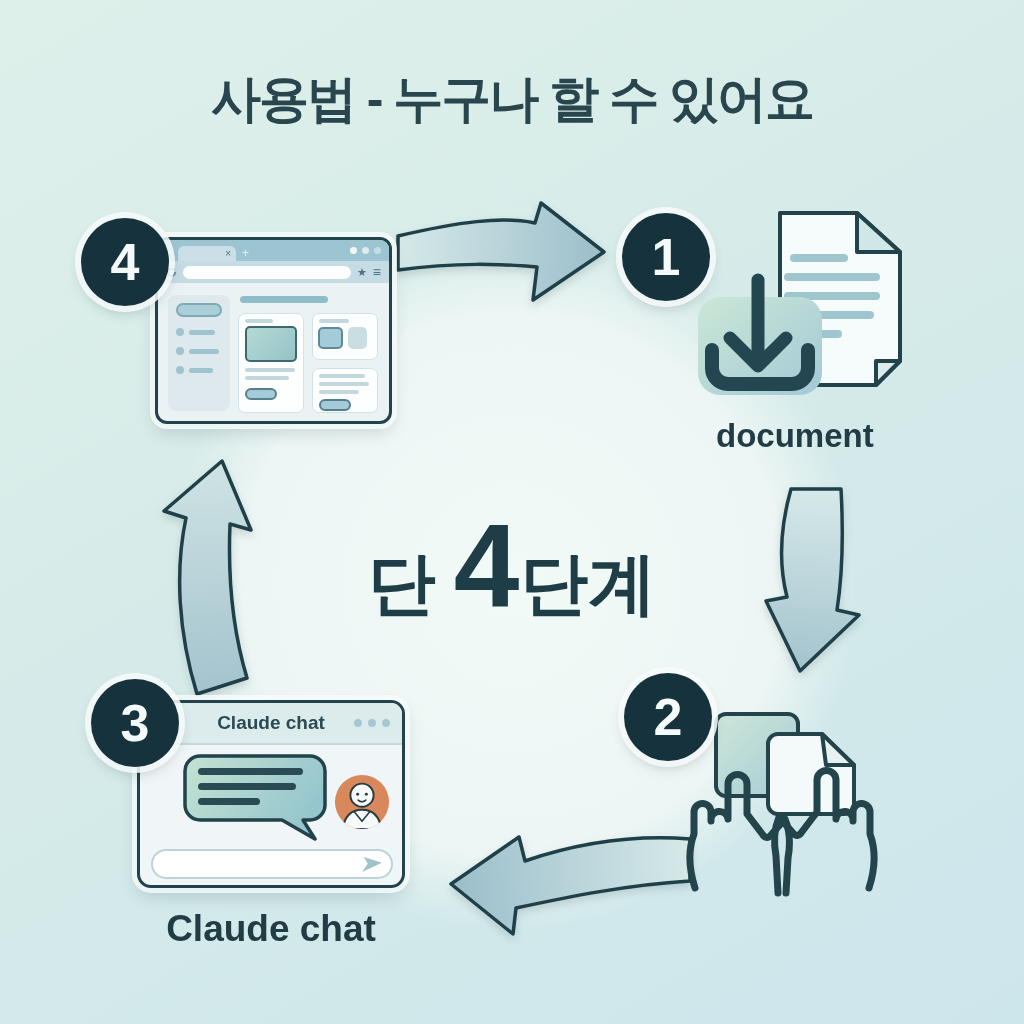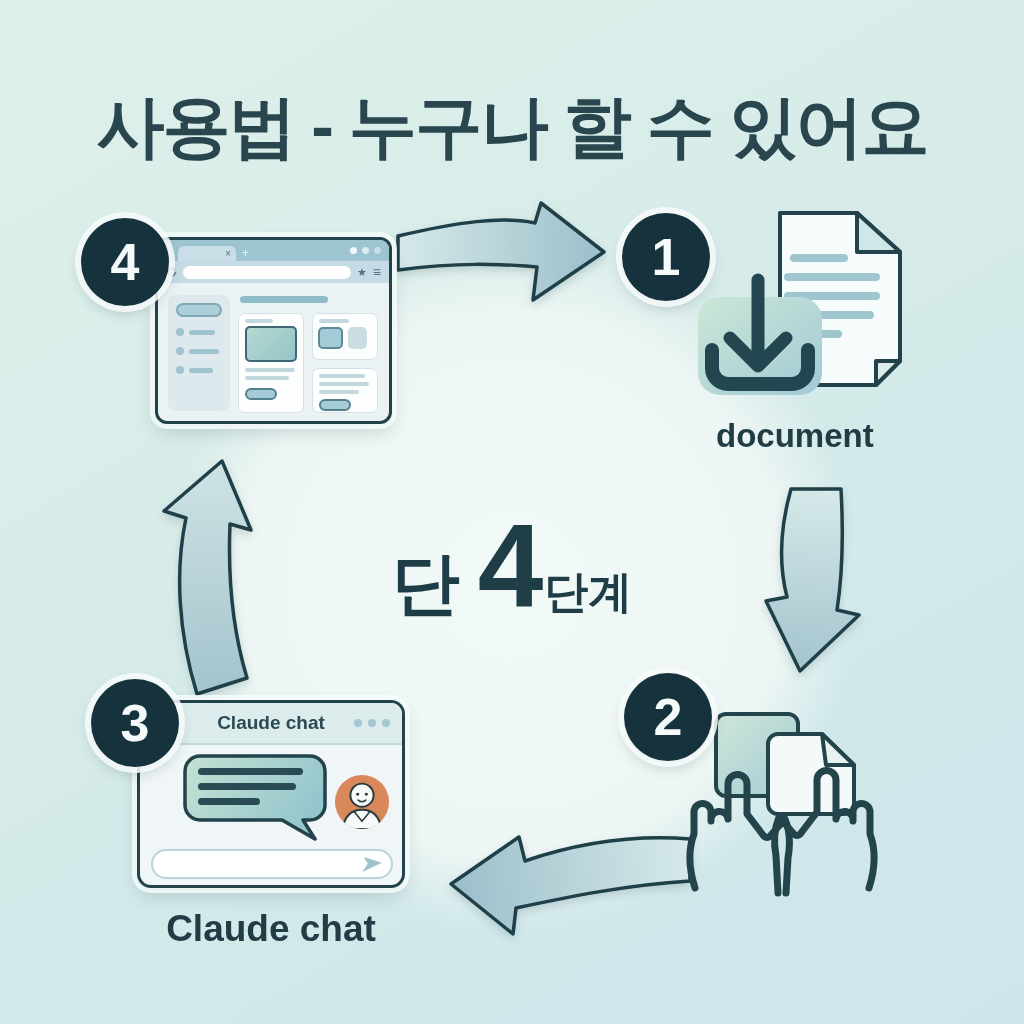--- a/index.html
+++ b/index.html
@@ -5,32 +5,32 @@
   html,body{margin:0;padding:0;background:#c9e2e4;}
   .canvas{
     position:relative;width:1024px;height:1024px;overflow:hidden;
     font-family:"Liberation Sans",sans-serif;
     background:
       radial-gradient(345px at 512px 585px, #f2faf8 0%, #edf6f4 78%, rgba(237,246,244,0) 100%),
       linear-gradient(150deg,#def0ea 0%,#d6ebe9 45%,#cde6ec 100%);
   }
   
   .title{
-    position:absolute;top:66px;left:0;right:0;margin:16px;text-align:center;
-    font-size:68px;font-weight:800;color:#29464f;letter-spacing:-2px;
+    position:absolute;top:66px;left:0;right:0;margin:0;text-align:center;
+    font-size:50px;font-weight:800;color:#29464f;letter-spacing:-2px;
   }
   
   .center-text{
     position:absolute;left:0;right:0;top:498px;
     display:flex;justify-content:center;align-items:baseline;
     color:#1e3d47;font-weight:800;
   }
   .ct-pre{font-size:68px;margin-right:18px;}
   .ct-big{font-size:118px;letter-spacing:-3px;}
-  .ct-post{font-size:44px;margin-left:4px;}
+  .ct-post{font-size:68px;margin-left:4px;}
   
   .badge{
     position:absolute;width:88px;height:88px;border-radius:50%;
     background:#16333d;color:#f4fafa;display:flex;align-items:center;justify-content:center;
     font-size:52px;font-weight:800;
     box-shadow:0 0 0 6px rgba(248,252,252,.85), 0 6px 14px rgba(28,58,68,.25);
     z-index:6;
   }
   .badge1{left:622px;top:213px;}
   .badge2{left:624px;top:673px;}

